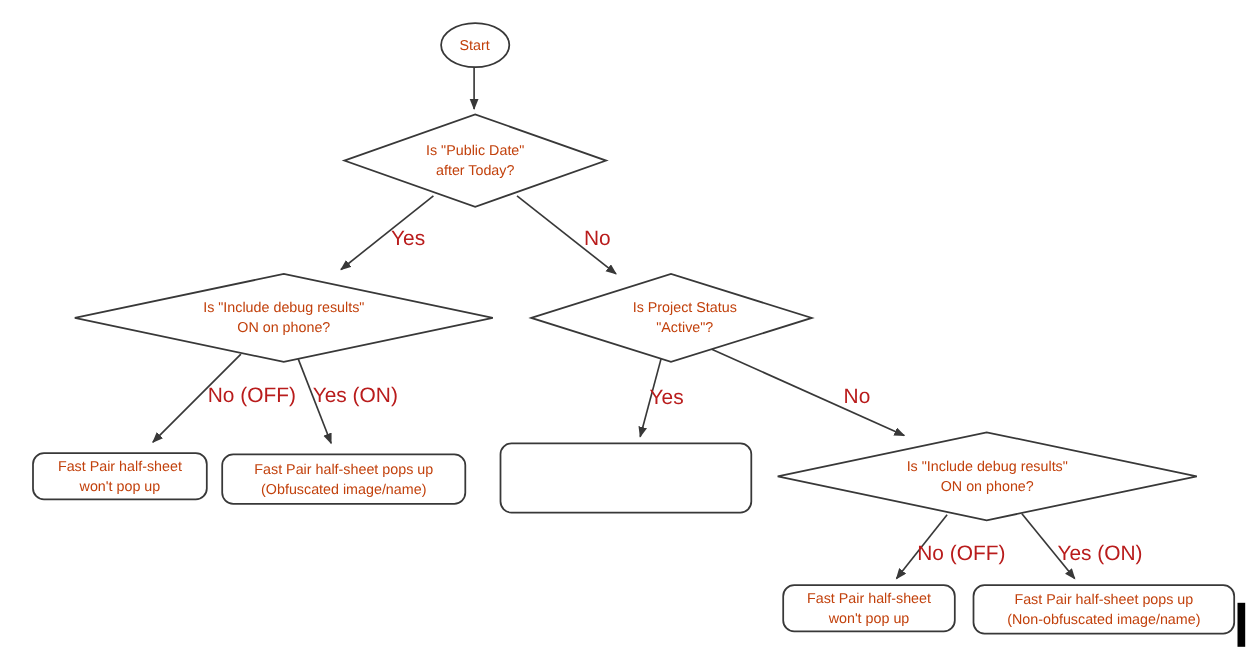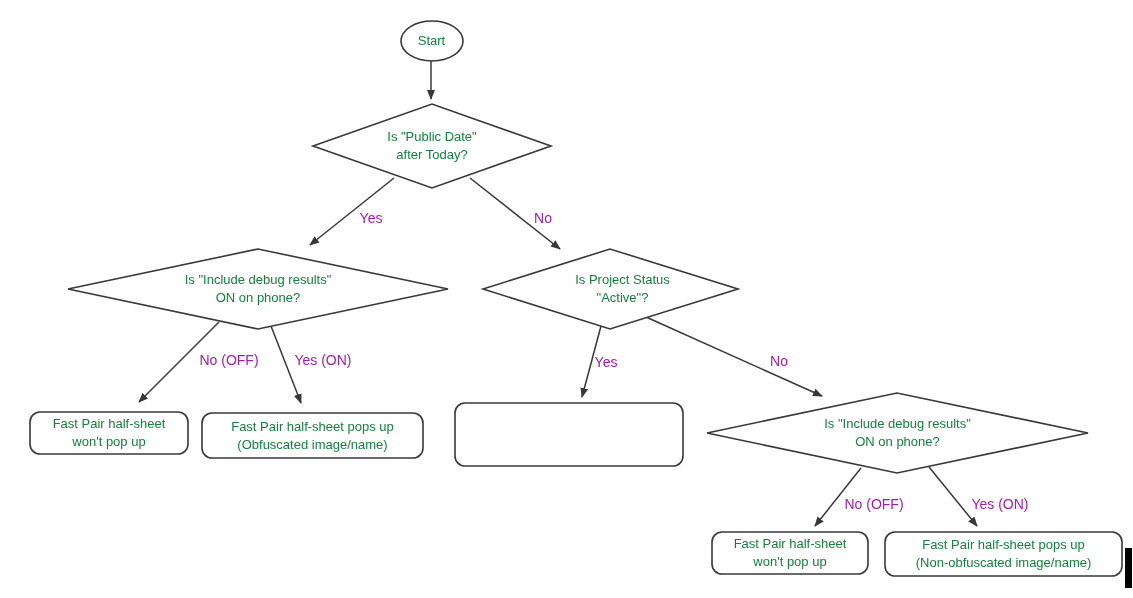--- a/index.html
+++ b/index.html
@@ -32,28 +32,28 @@
   }
   .node-label {
     position: absolute;
     display: flex;
     align-items: center;
     justify-content: center;
     text-align: center;
     white-space: pre-line;
     font-size: 13px;
     line-height: 1.35;
-    color: #15803d;
+    color: #c2410c;
     pointer-events: none;
   }
   .edge-label {
     position: absolute;
     transform: translate(-50%, -50%);
-    font-size: 14px;
-    color: #a21caf;
+    font-size: 19px;
+    color: #b91c1c;
     white-space: nowrap;
     pointer-events: none;
   }
 </style>
 </head>
 <body>
 
 <div class="canvas">
 
   <svg width="1133" height="598" viewBox="0 0 1133 598">

